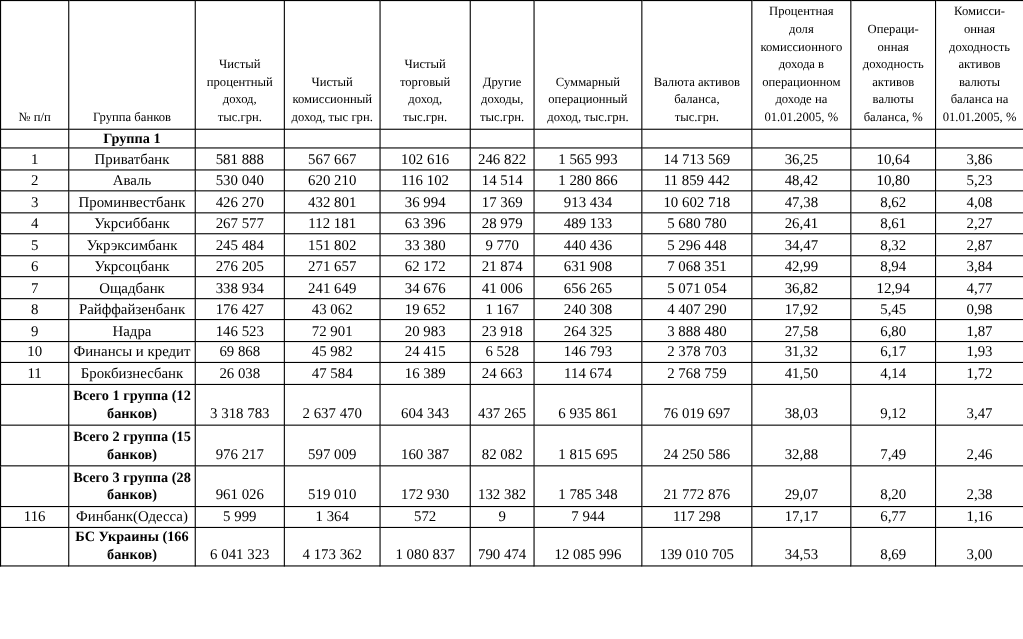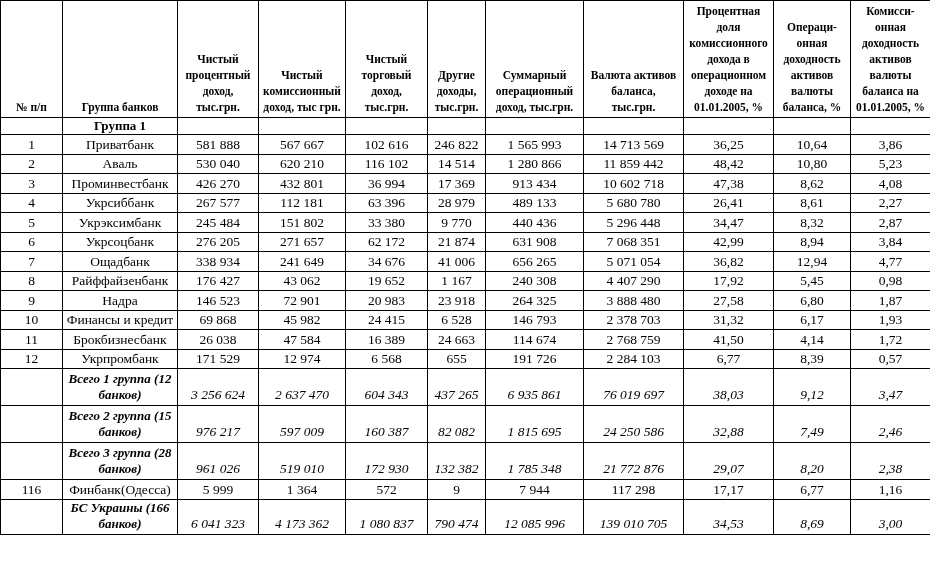--- a/index.html
+++ b/index.html
@@ -22,21 +22,21 @@
   }
   table.banks th,
   table.banks td {
     border: 1px solid #000000;
     overflow: hidden;
     text-align: center;
     color: #000000;
   }
   
   table.banks th {
-    font-weight: bold;
+    font-weight: normal;
     vertical-align: bottom;
     font-size: 11.5px;
     line-height: 16px;
     white-space: pre-line;
     padding: 1px 1px 2px 1px;
   }
   
   table.banks td {
     font-size: 13.5px;
     line-height: 17px;
@@ -52,21 +52,20 @@
   tr.k-total td.c-name,
   tr.k-grand-total td.c-name {
     font-weight: bold;
     font-size: 13px;
     line-height: 16px;
   }
   tr.k-total td,
   tr.k-grand-total td {
     vertical-align: bottom;
     padding-bottom: 2px;
-    font-style: italic;
   }
 </style>
 </head>
 <body>
 
 <div class="page">
   <table class="banks">
     <colgroup>
       <col style="width:62px">
       <col style="width:115px">
@@ -276,37 +275,24 @@
           <td class="c-val">26 038</td>
           <td class="c-val">47 584</td>
           <td class="c-val">16 389</td>
           <td class="c-val">24 663</td>
           <td class="c-val">114 674</td>
           <td class="c-val">2 768 759</td>
           <td class="c-val">41,50</td>
           <td class="c-val">4,14</td>
           <td class="c-val">1,72</td>
         </tr>
-        <tr class="k-bank">
-          <td class="c-no">12</td>
-          <td class="c-name">Укрпромбанк</td>
-          <td class="c-val">171 529</td>
-          <td class="c-val">12 974</td>
-          <td class="c-val">6 568</td>
-          <td class="c-val">655</td>
-          <td class="c-val">191 726</td>
-          <td class="c-val">2 284 103</td>
-          <td class="c-val">6,77</td>
-          <td class="c-val">8,39</td>
-          <td class="c-val">0,57</td>
-        </tr>
         <tr class="k-total">
           <td class="c-no"></td>
           <td class="c-name">Всего 1 группа (12 банков)</td>
-          <td class="c-val">3 256 624</td>
+          <td class="c-val">3 318 783</td>
           <td class="c-val">2 637 470</td>
           <td class="c-val">604 343</td>
           <td class="c-val">437 265</td>
           <td class="c-val">6 935 861</td>
           <td class="c-val">76 019 697</td>
           <td class="c-val">38,03</td>
           <td class="c-val">9,12</td>
           <td class="c-val">3,47</td>
         </tr>
         <tr class="k-total">

